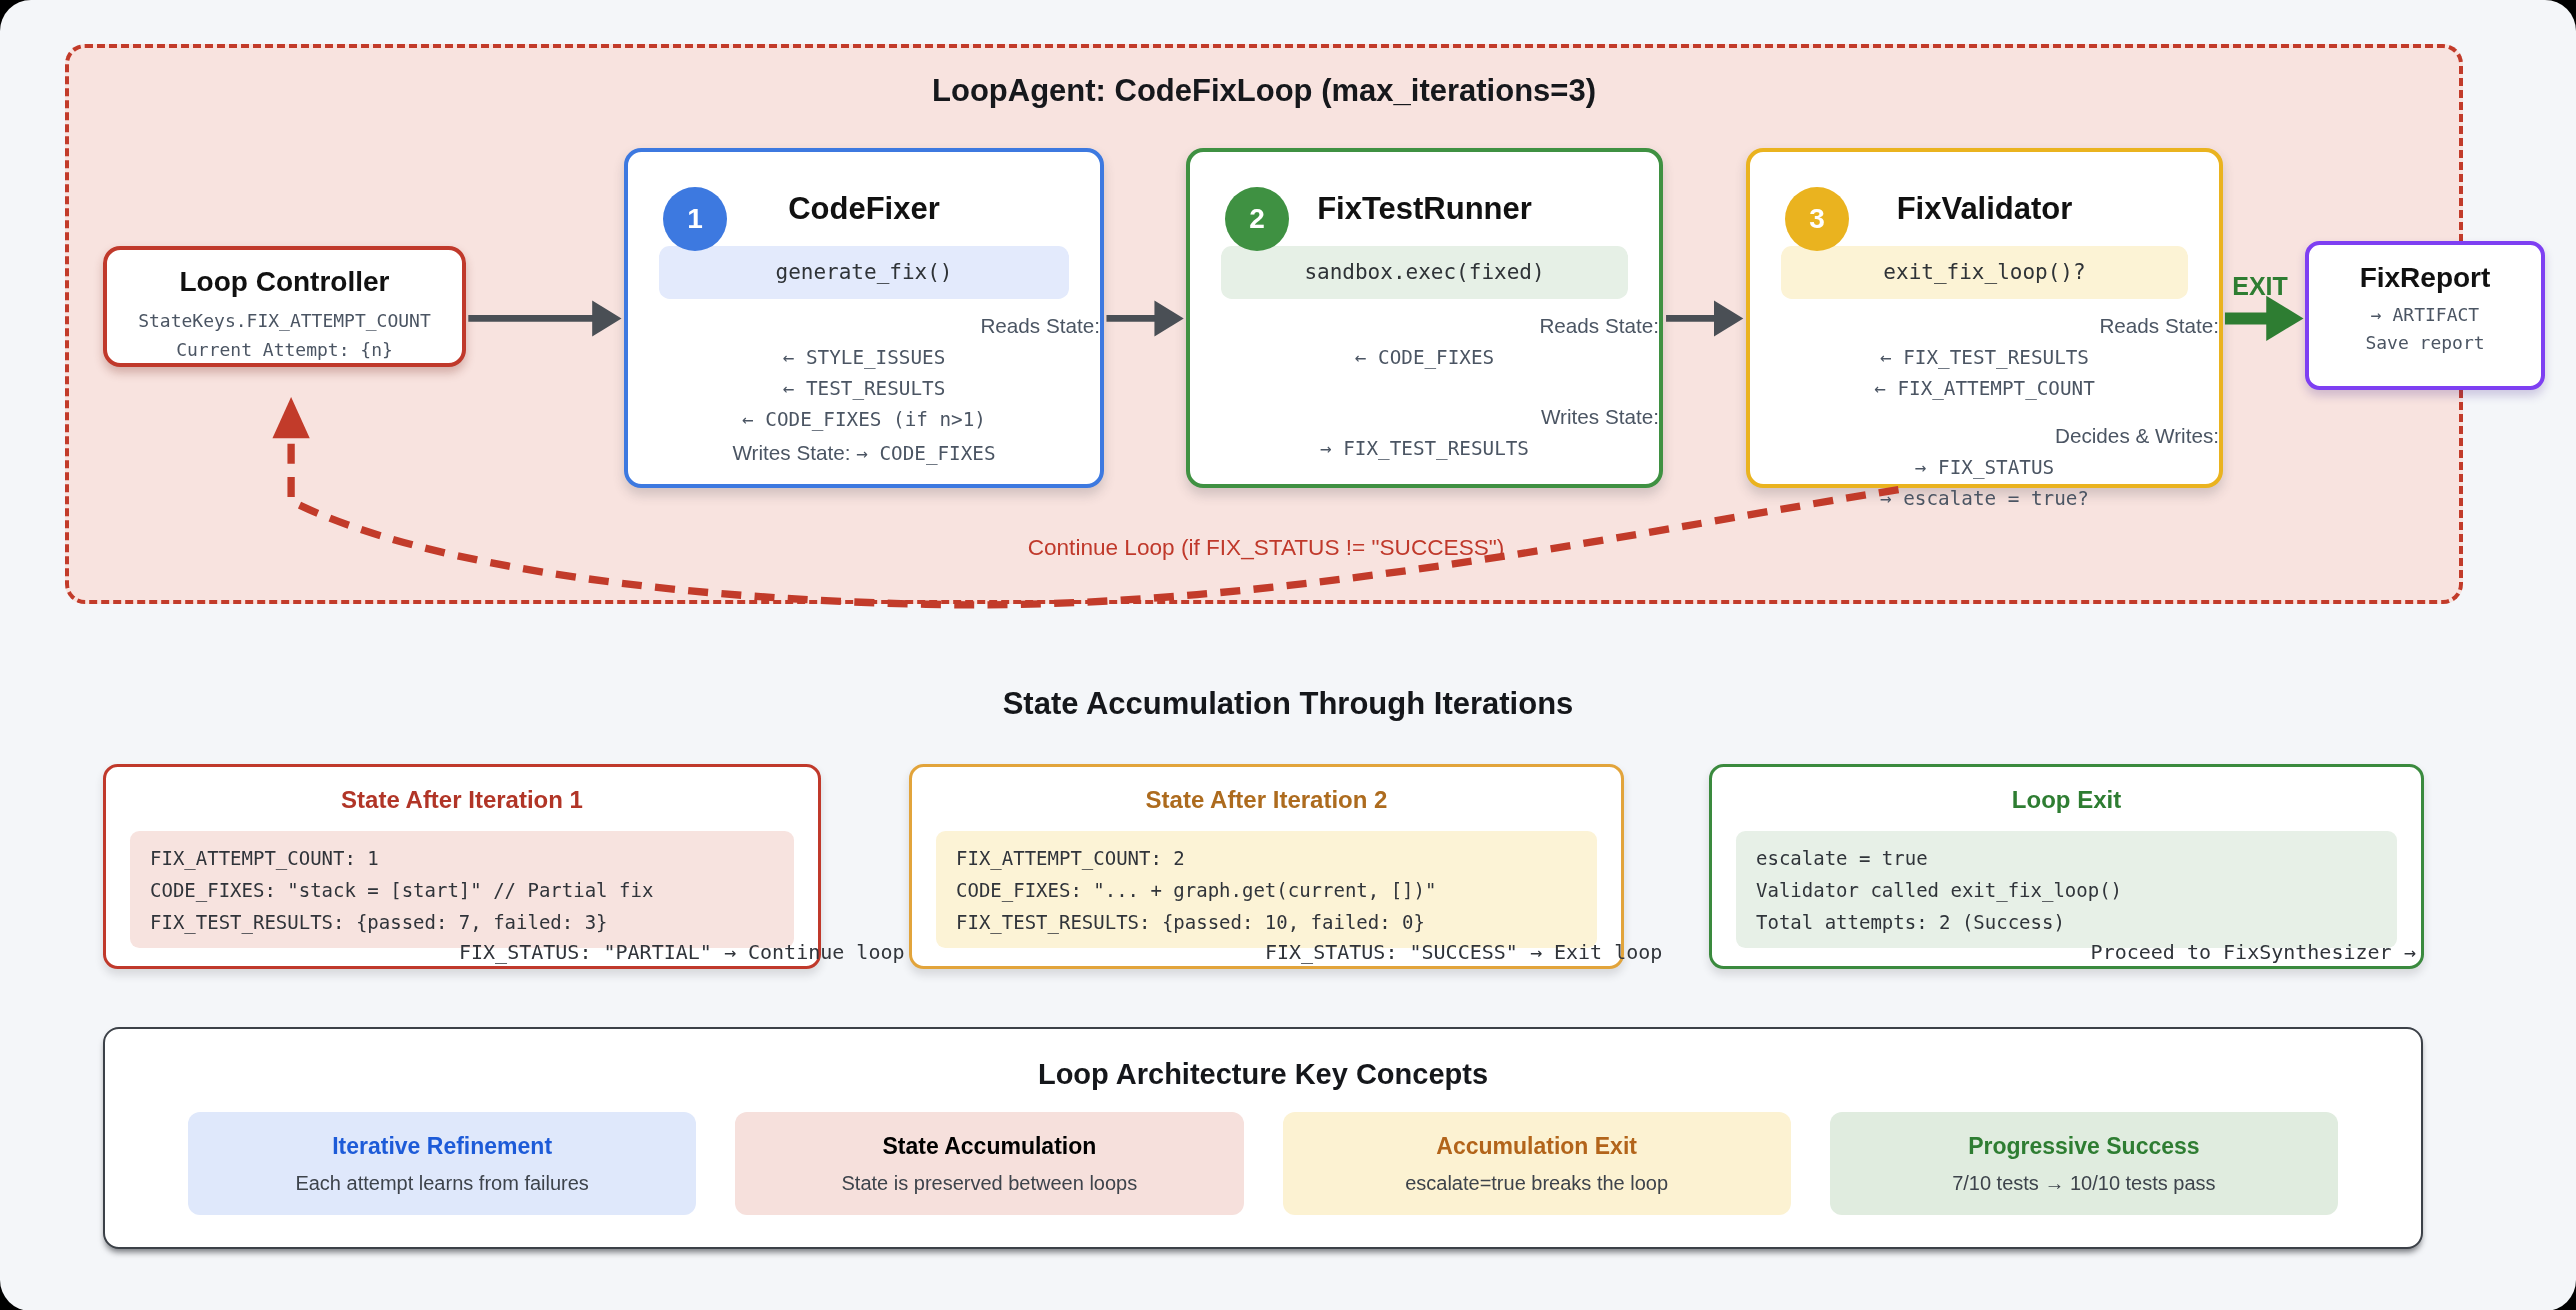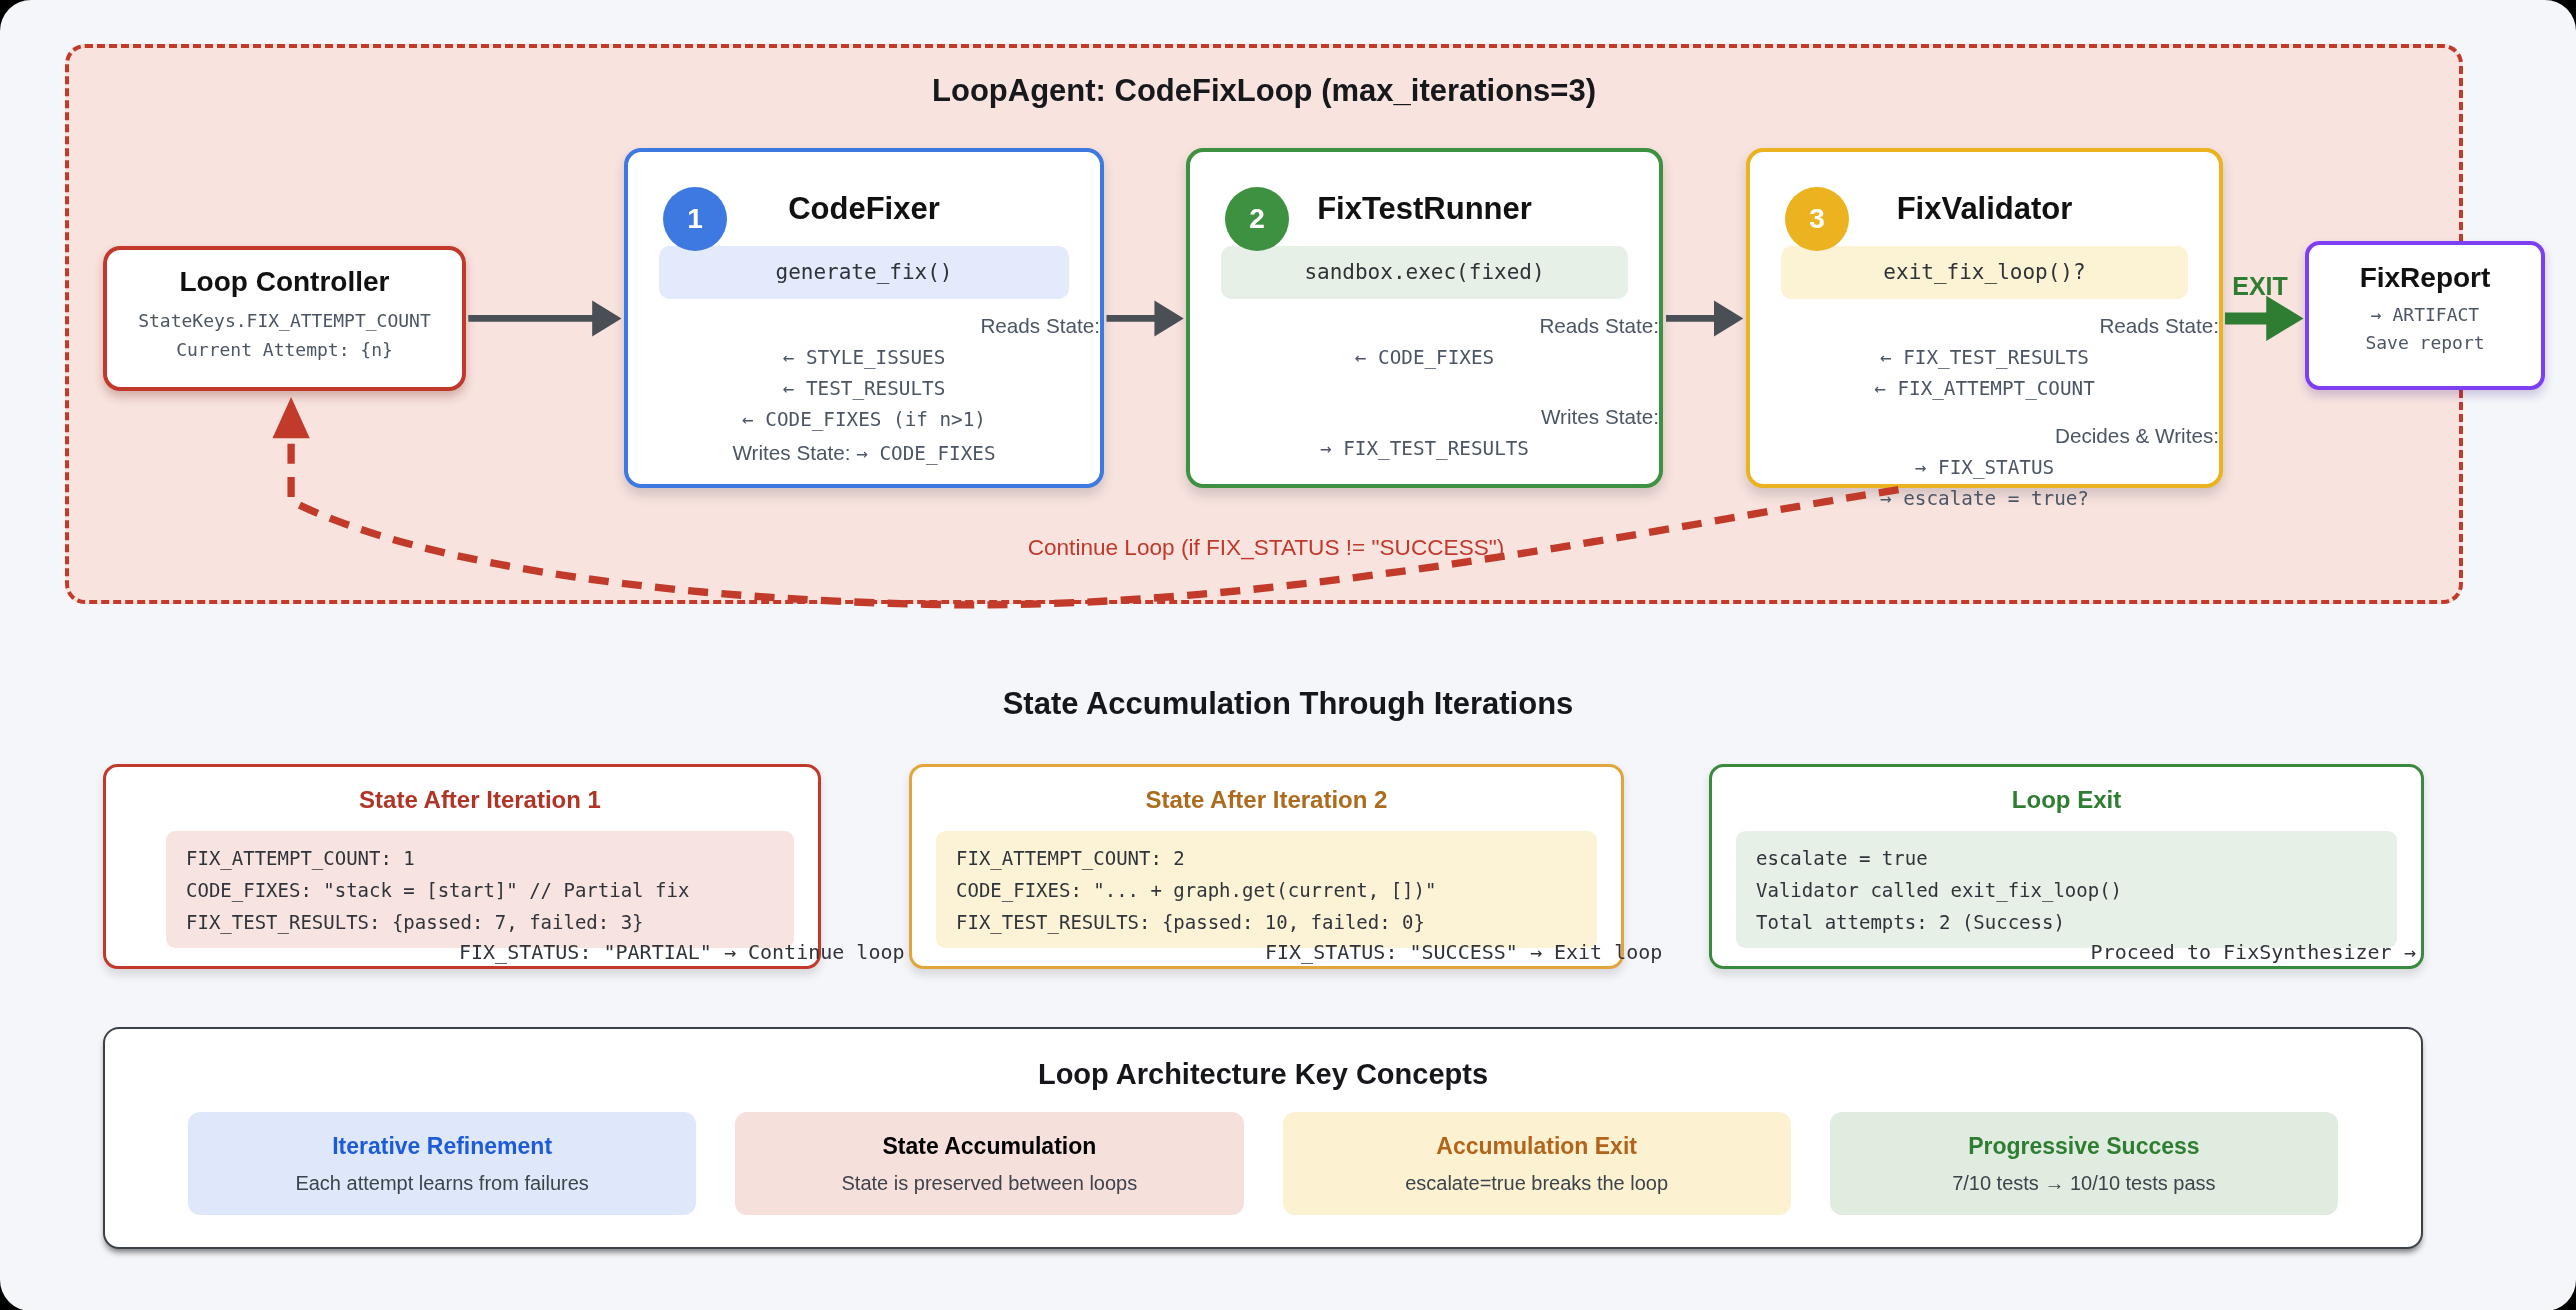--- a/index.html
+++ b/index.html
@@ -7,21 +7,21 @@
   .mono{font-family:"DejaVu Sans Mono","Liberation Mono",monospace;}
   .screen{position:absolute;inset:0;background:#f4f6f9;border-radius:31px;overflow:hidden;}
 
   
   .loop-box{position:absolute;left:65px;top:44px;width:2398px;height:560px;background:#f8e3df;
             border:4.7px dashed #c23b2a;border-radius:20px;box-sizing:border-box;}
   .loop-title{position:absolute;top:25px;left:0;right:0;text-align:center;
               font-size:31px;font-weight:700;color:#16181c;margin:0;}
 
   .node{position:absolute;background:#fff;box-sizing:border-box;text-align:center;}
-  .controller{left:103px;top:246px;width:363px;height:145px;border:4px solid #c0392b;border-radius:17.3px;
+  .controller{left:103px;top:246px;width:363px;height:121px;border:4px solid #c0392b;border-radius:17.3px;
               box-shadow:0 5.3px 9.3px rgba(120,40,30,.28);}
   .controller h3{margin:16px 0 8px;font-size:28px;color:#111;}
   .ctl-line{font-size:18px;color:#4b5563;line-height:29px;}
 
   .agent{position:absolute;top:148px;height:340px;background:#fff;border-radius:17.3px;border:4px solid;
          box-sizing:border-box;text-align:center;box-shadow:0 6.7px 12px rgba(60,60,70,.20);overflow:visible;}
   .agent.blue{left:624px;width:480px;border-color:#3d79e0;}
   .agent.green{left:1186px;width:477px;border-color:#3f9142;}
   .agent.yellow{left:1746px;width:477px;border-color:#eab31f;}
   .badge{position:absolute;left:35px;top:35px;width:64px;height:64px;border-radius:50%;color:#fff;
@@ -47,21 +47,21 @@
   .continue-label{position:absolute;left:986px;top:535px;width:560px;text-align:center;
                   font-size:22.6px;color:#c0392b;}
 
   .overlay{position:absolute;inset:0;pointer-events:none;}
 
   
   .state-heading{position:absolute;top:686px;left:0;right:0;text-align:center;
                  font-size:31px;font-weight:700;color:#15171b;margin:0;}
   .scard{position:absolute;top:764px;height:205px;background:#fff;border-radius:14.7px;border:3.3px solid;
          box-sizing:border-box;text-align:center;box-shadow:0 5.3px 8px rgba(40,40,50,.14);}
-  .scard.c1{left:103px;width:718px;border-color:#c0392b;padding-left:36px;}
+  .scard.c1{left:103px;width:718px;border-color:#c0392b;}
   .scard.c2{left:909px;width:715px;border-color:#e2a43b;}
   .scard.c3{left:1709px;width:715px;border-color:#3a8a3e;}
   .sc-title{margin:18.7px 0 0;font-size:24px;font-weight:700;}
   .c1 .sc-title{color:#b13527;} .c2 .sc-title{color:#ad6b1e;} .c3 .sc-title{color:#2e7d32;}
   .sc-code{margin:17.3px 24px 0;padding:10.7px 20px;border-radius:9.3px;font-size:19px;line-height:32px;
            color:#30343a;text-align:left;}
   .c1 .sc-code{background:#f7e3df;} .c2 .sc-code{background:#fcf3d6;} .c3 .sc-code{background:#e7f0e7;}
   .sc-footer{position:absolute;left:353px;top:173px;font-size:20px;color:#30343a;white-space:nowrap;}
   .sc-footer.right{left:auto;right:5.3px;}
 

